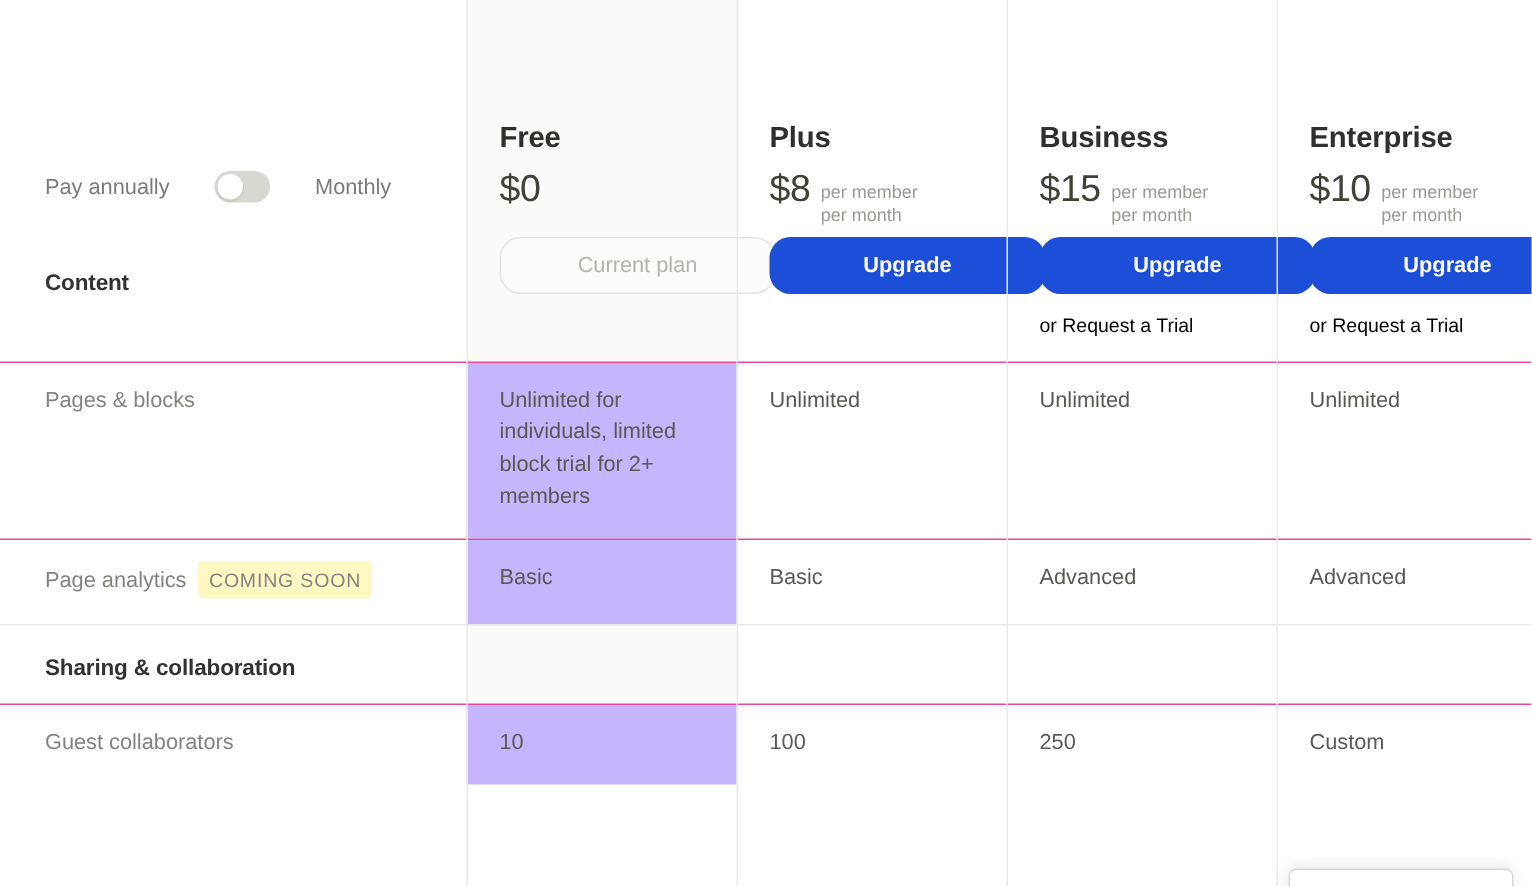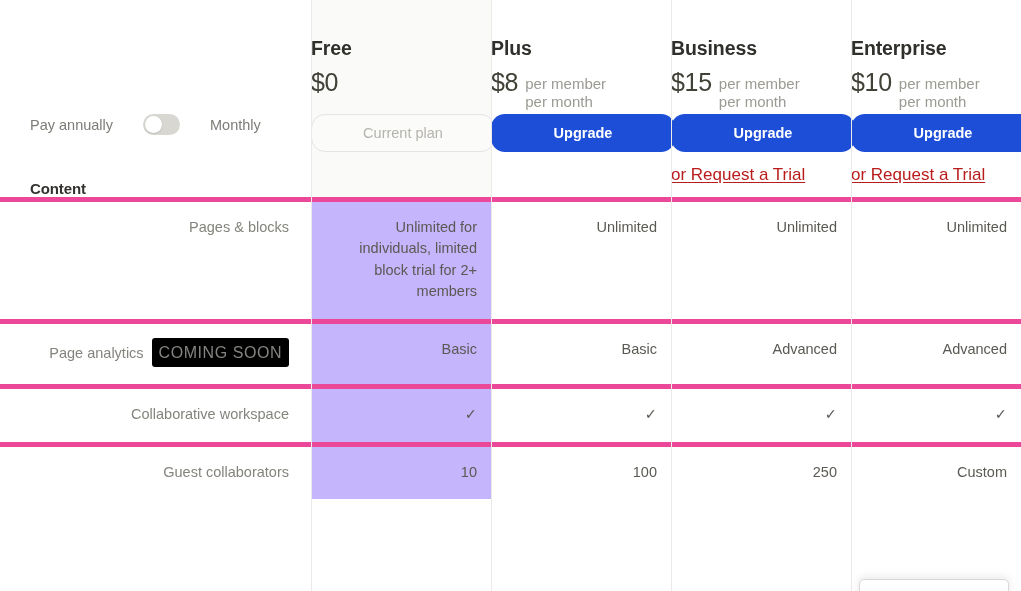--- a/index.html
+++ b/index.html
@@ -39,21 +39,21 @@
   tr.header-row > td {
     vertical-align: top;
     padding: 0;
     border: none;
   }
 
   .hdr-cell {
     padding: 38px 0 16px 0;
     height: 197px;
   }
-  .hdr-cell.plan { padding-right: 16px; }
+  .hdr-cell.plan { padding-left: 22px; padding-right: 16px; margin-top: 44px; }
 
   .free-col-bg { background: #fafaf9; }
 
   .plan-name {
     font-size: 19.5px;
     font-weight: bold;
     color: #2f2f2c;
     letter-spacing: -0.1px;
     line-height: 1.1;
     margin-bottom: 11px;
@@ -69,21 +69,21 @@
 
   .price-amount {
     font-size: 25px;
     color: #414138;
     line-height: 1;
     font-weight: 400;
     letter-spacing: -0.3px;
   }
 
   .price-unit {
-    font-size: 15px;
+    font-size: 12px;
     color: #9b9a93;
     line-height: 1.18;
     white-space: pre-line;
     position: relative;
     top: -2px;
   }
 
   
   .btn {
     display: block;
@@ -109,23 +109,22 @@
   }
 
   .btn-upgrade {
     background: #1d4ed8;
     color: #ffffff;
   }
 
   .trial-link {
     display: inline-block;
     margin-top: 13px;
-    font-size: 17px;
-    color: #b91c1c;
-    text-decoration: underline;
+    font-size: 13px;
+    color: #000000;
     text-underline-offset: 2px;
     cursor: pointer;
   }
 
   
   .left-header {
     position: relative;
     height: 197px;
     padding-left: 30px;
   }
@@ -169,27 +168,26 @@
     left: 30px;
     bottom: 0px;
     font-size: 15px;
     font-weight: bold;
     color: #33322e;
     letter-spacing: -0.1px;
   }
 
   
   tr.feat-row > td {
-    border-top: 5px solid #ec4899;
+    border-top: 1px solid #ec4899;
     vertical-align: top;
     padding: 15px 0 16px 0;
     font-size: 14.5px;
     color: #5f5e58;
     line-height: 1.48;
-    text-align: right;
   }
 
   tr.feat-row > td.feature-name {
     padding-left: 30px;
     padding-right: 22px;
     color: #84837d;
   }
 
   tr.feat-row > td.val {
     padding-left: 22px;
@@ -214,23 +212,23 @@
     font-size: 15px;
     font-weight: bold;
     color: #33322e;
     letter-spacing: -0.1px;
   }
   tr.section-row > td.free-col-bg { background: #fafaf9; }
 
   
   .badge {
     display: inline-block;
-    background: #000000;
+    background: #fef9c3;
     color: #858480;
-    font-size: 16px;
+    font-size: 13px;
     letter-spacing: 0.55px;
     padding: 3px 7px 3px 7px;
     border-radius: 3px;
     vertical-align: middle;
     margin-left: 8px;
     position: relative;
     top: -1px;
     font-weight: 400;
   }
 
@@ -367,28 +365,28 @@
       <tr class="feat-row">
         <td class="feature-name">
           <span>Page analytics</span><span class="badge">COMING SOON</span>
         </td>
         <td class="val free-col-bg">Basic</td>
         <td class="val">Basic</td>
         <td class="val">Advanced</td>
         <td class="val">Advanced</td>
       </tr>
 
-
-      <tr class="feat-row">
-        <td class="feature-name">Collaborative workspace</td>
-        <td class="val free-col-bg check">✓</td>
-        <td class="val check">✓</td>
-        <td class="val check">✓</td>
-        <td class="val check">✓</td>
+      <tr class="section-row">
+        <td class="section-label">Sharing &amp; collaboration</td>
+        <td class="free-col-bg"></td>
+        <td></td>
+        <td></td>
+        <td></td>
       </tr>
+
 
       <tr class="feat-row">
         <td class="feature-name">Guest collaborators</td>
         <td class="val free-col-bg">10</td>
         <td class="val">100</td>
         <td class="val">250</td>
         <td class="val">Custom</td>
       </tr>
 
     </tbody>

